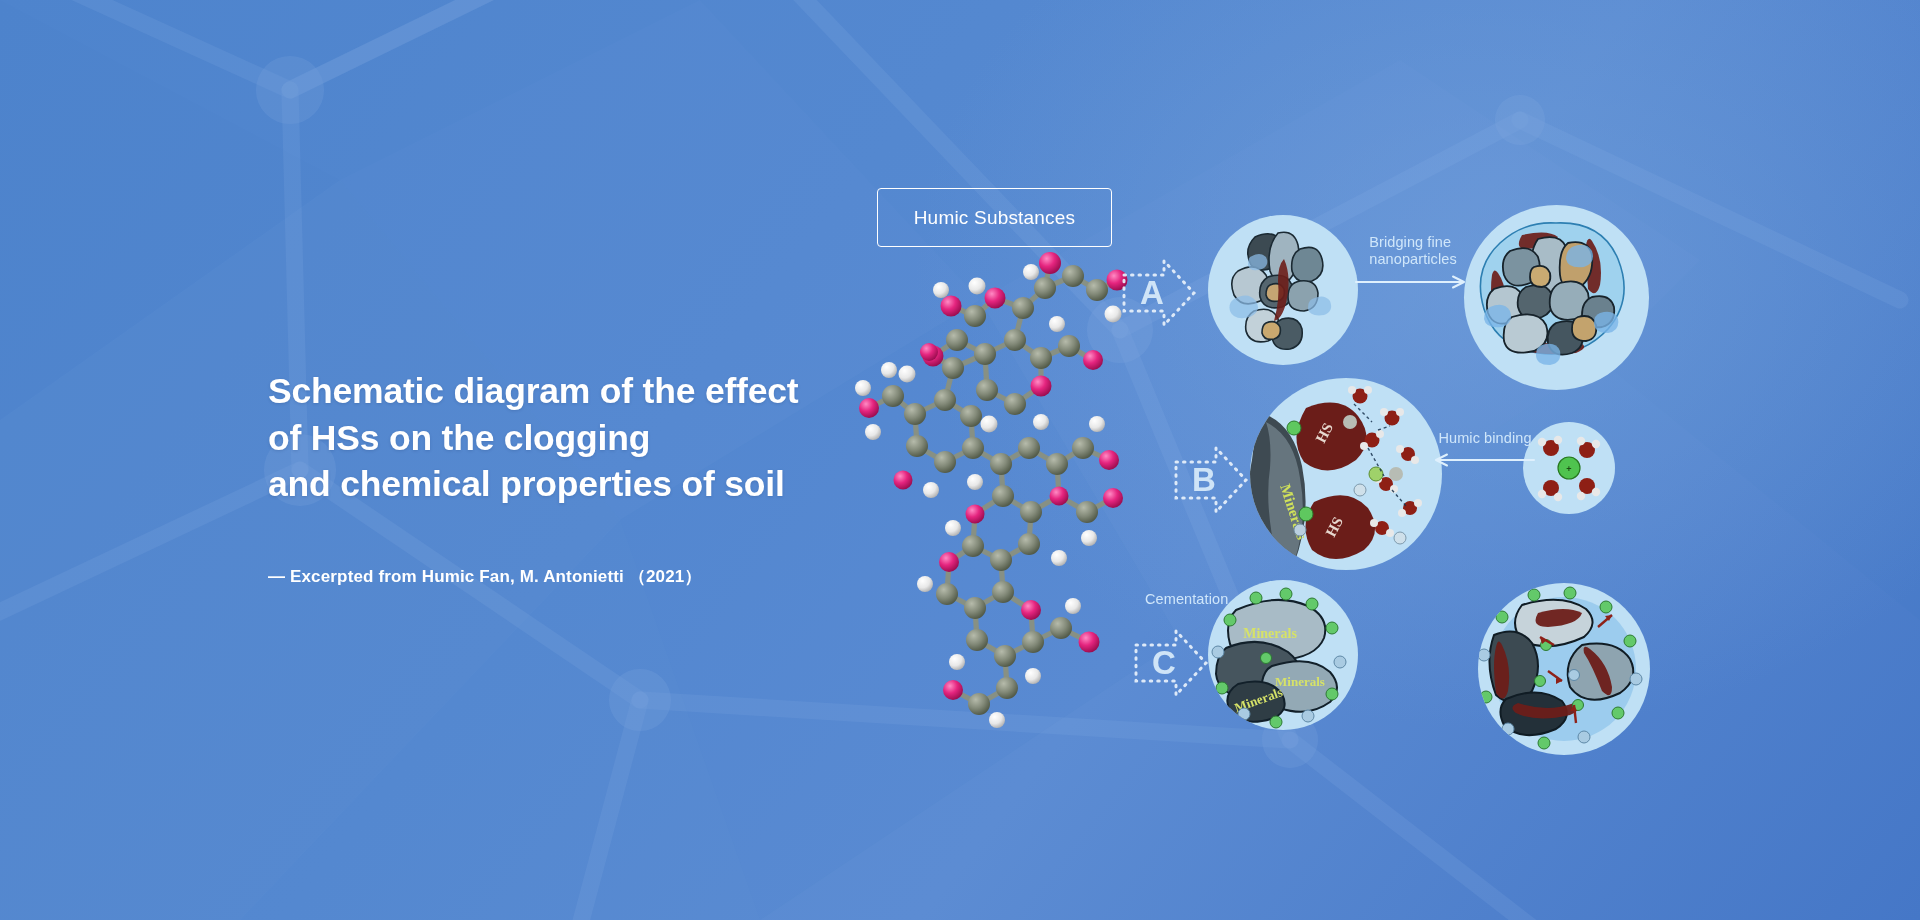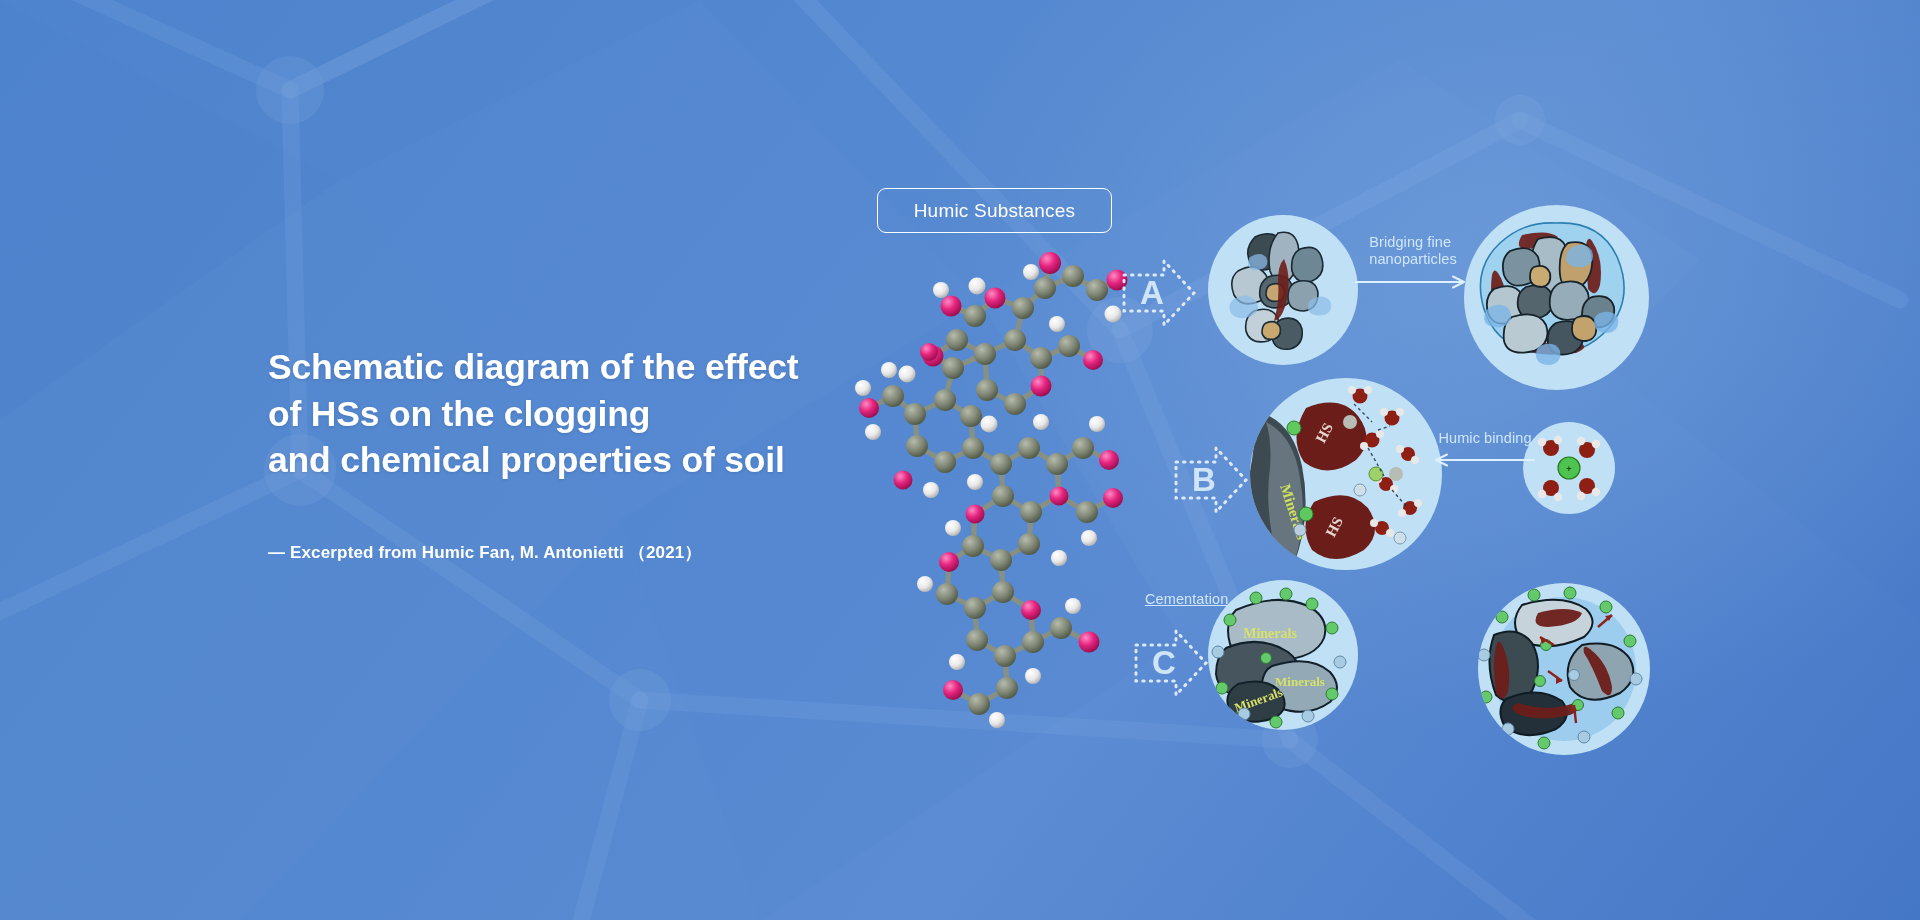--- a/index.html
+++ b/index.html
@@ -26,21 +26,21 @@
     pointer-events:none;
   }
   #bg-facets {
     position:absolute; inset:0; width:1920px; height:920px;
     opacity:0.45; pointer-events:none;
   }
 
   
   #text-block {
     position:absolute;
-    left:268px; top:344px;
+    left:268px; top:368px;
     width:640px;
   }
   .headline {
     color:#ffffff;
     font-size:35.5px;
     font-weight:bold;
     line-height:1.31;
     letter-spacing:-0.2px;
     text-shadow:0 1px 3px rgba(30,60,110,0.22);
   }
@@ -58,23 +58,23 @@
     font-size:17px;
     font-weight:bold;
     letter-spacing:0.15px;
   }
   .attrib-year { font-weight:bold;text-align:center; }
 
   
   #hs-pill {
     position:absolute;
     left:877px; top:188px;
-    width:235px; height:45px;
+    width:235px; height:59px;
     border:1.6px solid #ffffff;
-    border-radius:9px;
+    border-radius:4px;
     display:flex; align-items:center; justify-content:center;
     color:#ffffff;
     font-size:19px;
     letter-spacing:0.2px;
   }
 
   
   #molecule {
     position:absolute;
     left:845px; top:228px;
@@ -131,21 +131,21 @@
   #flow-a { left:1348px; top:234px; width:130px; }
   #flow-b { left:1430px; top:430px; width:110px; }
   #flow-c { left:1348px; top:592px; width:140px; }
 
   .side-label {
     position:absolute;
     color:#cfe6fa;
     font-size:14.5px;
     letter-spacing:0.1px;
   }
-  #label-cementation { left:1145px; top:591px;text-decoration:underline; }
+  #label-cementation { left:1145px; top:591px; }
 </style>
 </head>
 <body>
 
 <div id="stage">
 
   <svg id="bg-lattice" viewBox="0 0 1920 920" preserveAspectRatio="none">
     <g stroke="#8fb4e4" stroke-opacity="0.30" stroke-width="17" fill="none" stroke-linecap="round">
       <path d="M-40 -60 L 290 90"></path>
       <path d="M290 90 L 700 -110"></path>

